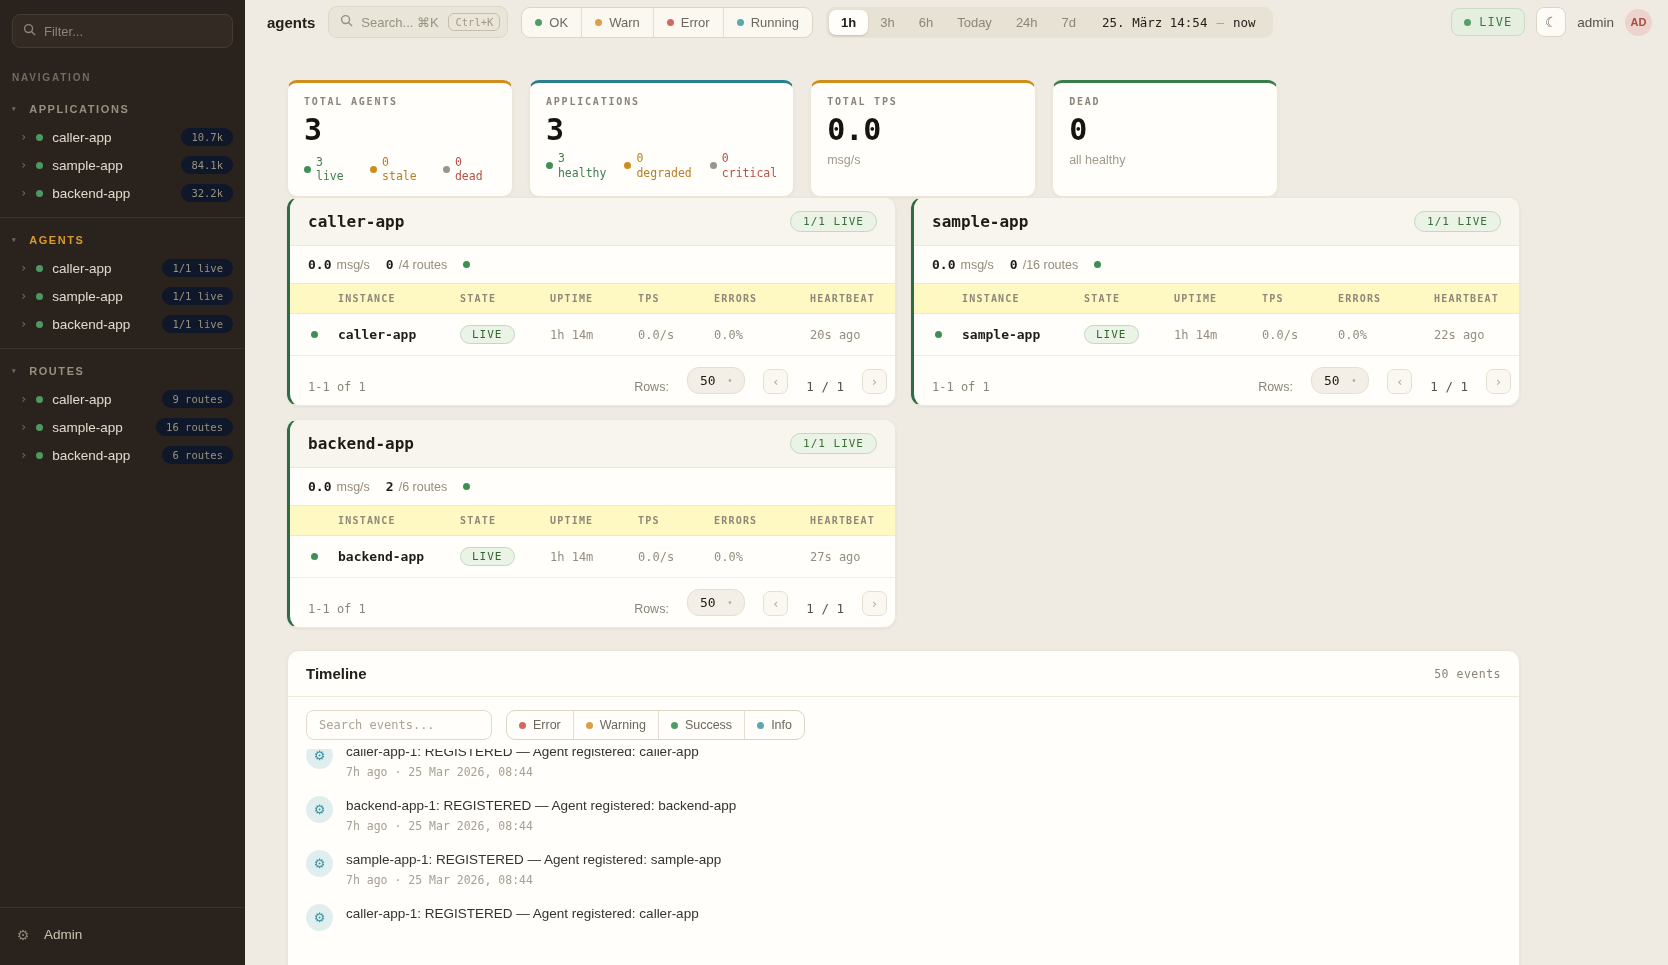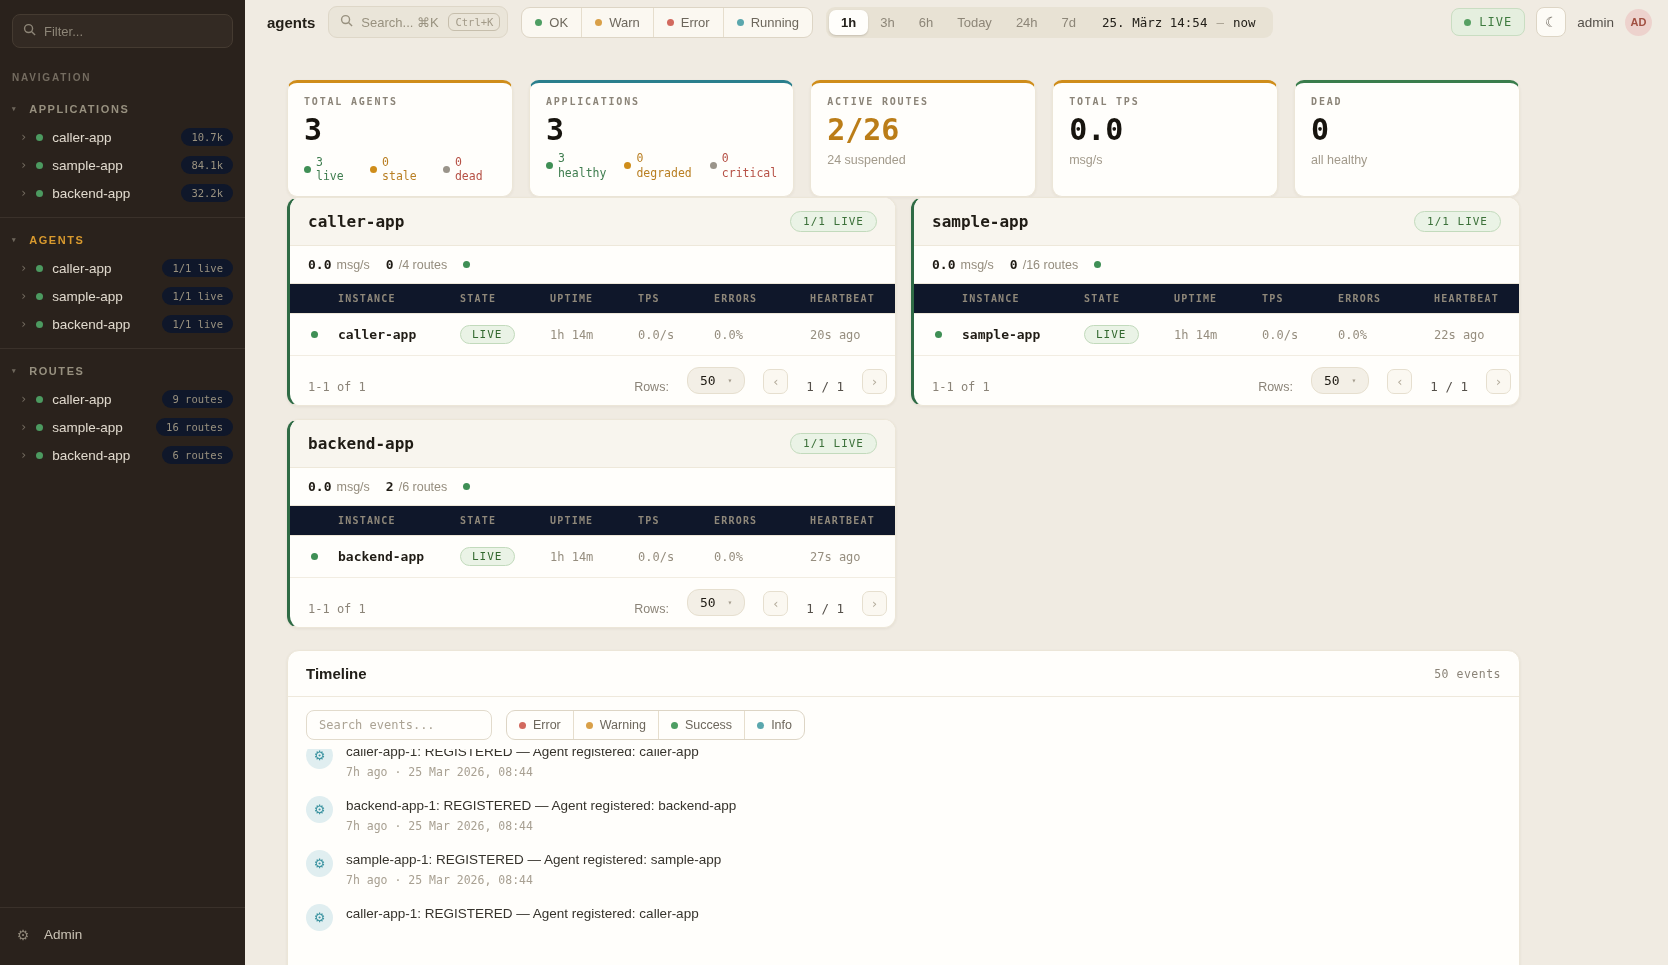--- a/index.html
+++ b/index.html
@@ -79,21 +79,21 @@
   .apps-grid{display:grid;grid-template-columns:1fr 1fr;gap:13px 15px}
   .app-card{background:#fffefb;border:1px solid #ece6d8;border-left:3px solid #2f6b45;border-radius:12px;box-shadow:0 1px 3px rgba(70,55,30,.07);overflow:hidden;align-self:start}
   .app-header{display:flex;justify-content:space-between;align-items:center;padding:13px 18px;background:#f8f5ee;border-bottom:1px solid #eee8da}
   .app-title{font-family:"DejaVu Sans Mono",monospace;font-weight:700;font-size:16px;color:#201c15}
   .live-pill{border:1px solid #c2dabc;background:#eaf3e6;border-radius:999px;padding:3px 12px;font-family:"DejaVu Sans Mono",monospace;font-size:11px;letter-spacing:1px;color:#3c713a}
   .app-stats{display:flex;align-items:center;gap:16px;padding:11px 18px;font-size:12.5px}
   .as-pair{display:flex;align-items:baseline;gap:5px}
   .as-num{font-family:"DejaVu Sans Mono",monospace;font-weight:700;color:#201c15;font-size:13px}
   .as-unit{color:#958d7e}
   .app-table-head,.app-table-row{display:grid;grid-template-columns:48px 122px 90px 88px 76px 96px 1fr;align-items:center}
-  .app-table-head{background:#0f172a;border-top:1px solid #eee8da;border-bottom:1px solid #eee8da;padding:9px 0;font-family:"DejaVu Sans Mono",monospace;font-size:10px;letter-spacing:1.2px;color:#8f887a;font-weight:700}
+  .app-table-head{background:#fef9c3;border-top:1px solid #eee8da;border-bottom:1px solid #eee8da;padding:9px 0;font-family:"DejaVu Sans Mono",monospace;font-size:10px;letter-spacing:1.2px;color:#8f887a;font-weight:700}
   .app-table-row{padding:11px 0;border-bottom:1px solid #f2ede2}
   .row-dot{justify-self:center}
   .cell-name{font-family:"DejaVu Sans Mono",monospace;font-weight:700;font-size:13px;color:#201c15}
   .cell{font-family:"DejaVu Sans Mono",monospace;font-size:12px;color:#968e7f}
   .state-pill{justify-self:start;border:1px solid #c2dabc;background:#eaf3e6;border-radius:999px;padding:2px 11px;font-family:"DejaVu Sans Mono",monospace;font-size:11px;letter-spacing:1px;color:#33692f}
   .app-pager{display:flex;align-items:flex-end;padding:11px 8px 11px 18px;gap:18px}
   .pager-summary{font-family:"DejaVu Sans Mono",monospace;font-size:12px;color:#8b8478;flex:1}
   .rows-label{font-size:12.5px;color:#8b8478}
   .rows-select{display:flex;align-items:center;gap:12px;background:#f3efe6;border:1px solid #e6dfcf;border-radius:12px;padding:5px 12px;font-family:"DejaVu Sans Mono",monospace;font-size:13px;color:#201c15;cursor:pointer}
   .rows-caret{font-size:8px;color:#a59d8e}
@@ -326,25 +326,20 @@
             <span class="sd">
                 <span class="dot d-gray"></span>
                 <span class="sd-col t-red">
                   <span>0</span>
                   <span>critical</span>
                 </span>
               </span>
           </div>
         </div>
 
-        <div class="stat-card">
-          <div class="stat-label">ACTIVE ROUTES</div>
-          <div class="stat-value amber">2/26</div>
-          <div class="stat-sub">24 suspended</div>
-        </div>
 
         <div class="stat-card">
           <div class="stat-label">TOTAL TPS</div>
           <div class="stat-value">0.0</div>
           <div class="stat-sub">msg/s</div>
         </div>
 
         <div class="stat-card green">
           <div class="stat-label">DEAD</div>
           <div class="stat-value">0</div>

